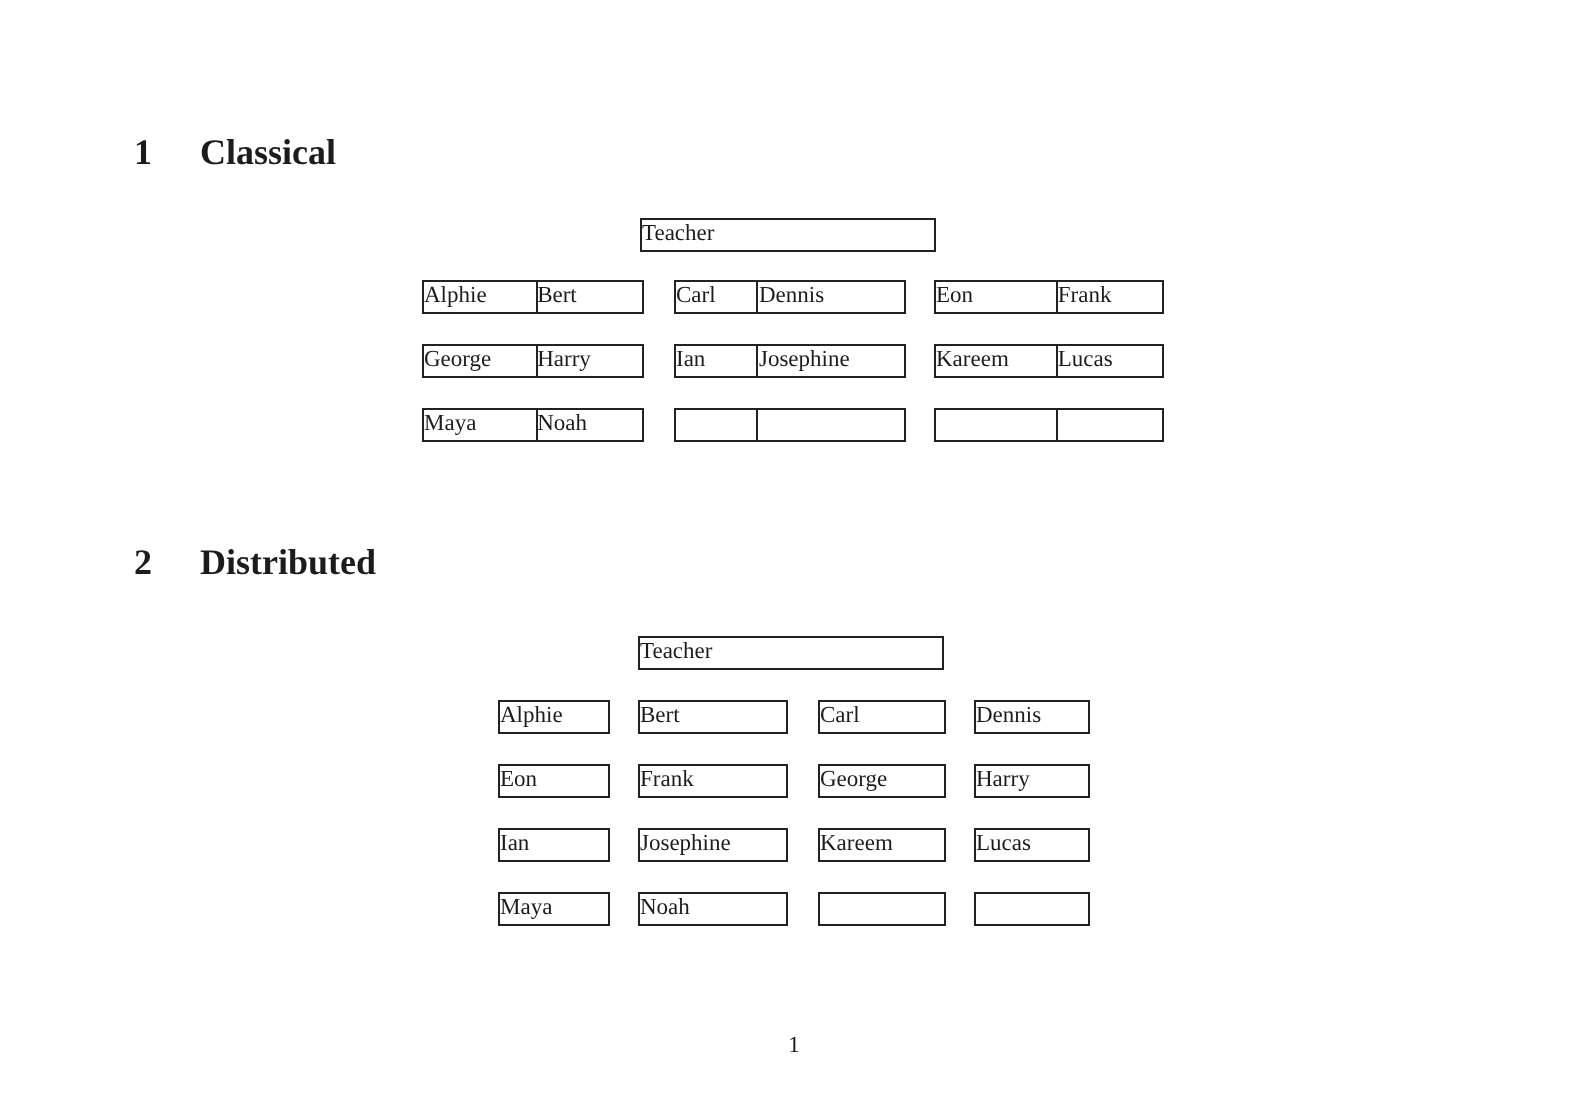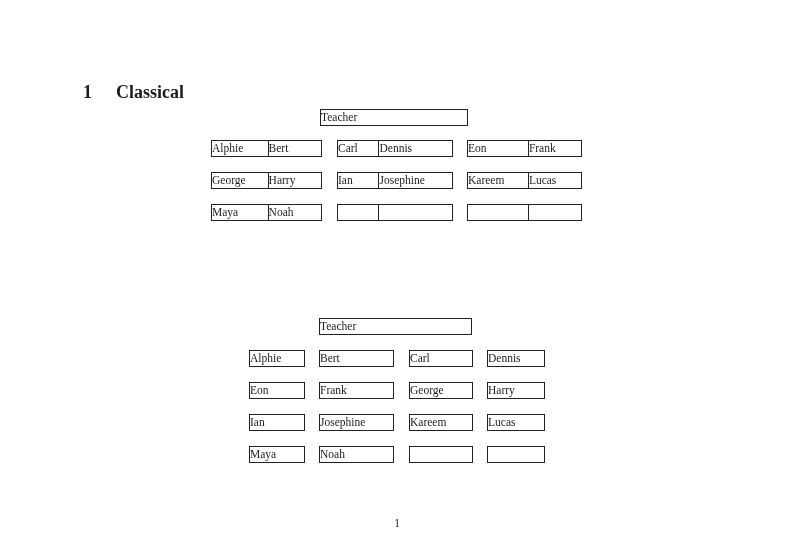--- a/index.html
+++ b/index.html
@@ -2,21 +2,21 @@
 <html><head>
 <meta charset="utf-8">
 <style>
   html,body { margin:0; padding:0; background:#ffffff; }
   .page {
     position:relative; width:794px; height:560px; background:#ffffff;
     font-family:"Liberation Serif","DejaVu Serif",serif; color:#1c1c1c;
     overflow:hidden;
   }
   .heading {
-    position:absolute; left:67px; margin:16px;
+    position:absolute; left:67px; margin:0;
     font-size:18px; font-weight:bold; line-height:20px; color:#1c1c1c;
     white-space:nowrap;
   }
   .hnum { display:inline-block; width:33px; }
   .box {
     position:absolute; box-sizing:border-box; height:17px;
     border:1px solid #222222; background:#ffffff; display:flex;
   }
   .cell {
     box-sizing:border-box; display:block; text-align:left;
@@ -75,20 +75,23 @@
   </div>
   <div class="box" style="left:337px;top:204px;width:116px">
     <span class="cell" style="width:35.5%"></span>
     <span class="cell" style="width:64.5%"></span>
   </div>
   <div class="box" style="left:467px;top:204px;width:115px">
     <span class="cell" style="width:53%"></span>
     <span class="cell" style="width:47%"></span>
   </div>
 
+  <h1 class="heading" style="top:271px">
+    <span class="hnum">2</span><span>Distributed</span>
+  </h1>
 
   <div class="box" style="left:319px;top:318px;width:153px">
     <span class="cell full">Teacher</span>
   </div>
 
   <div class="box" style="left:249px;top:350px;width:56px">
     <span class="cell full">Alphie</span>
   </div>
   <div class="box" style="left:319px;top:350px;width:75px">
     <span class="cell full">Bert</span>

